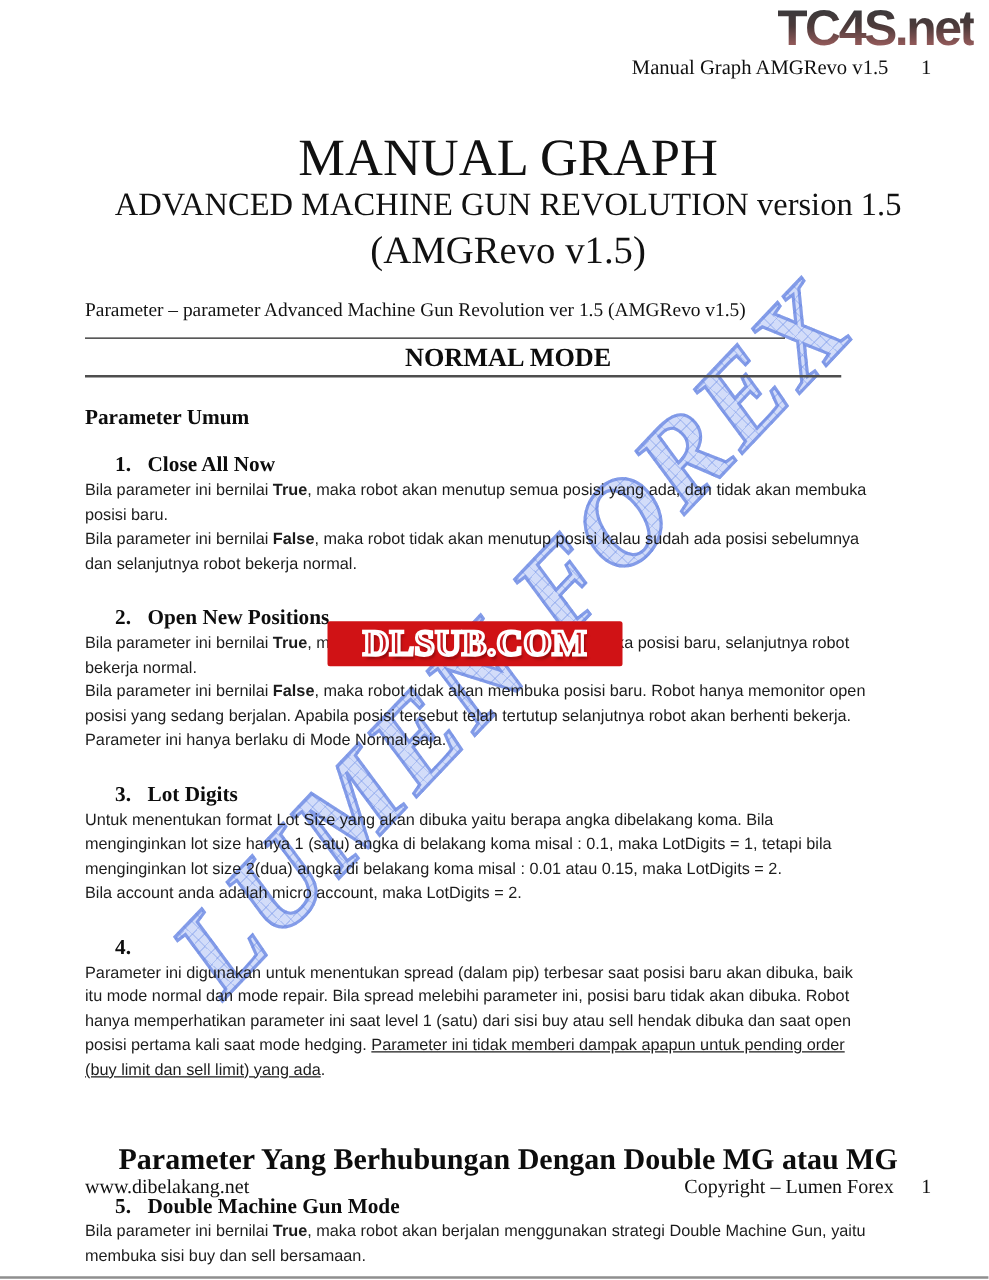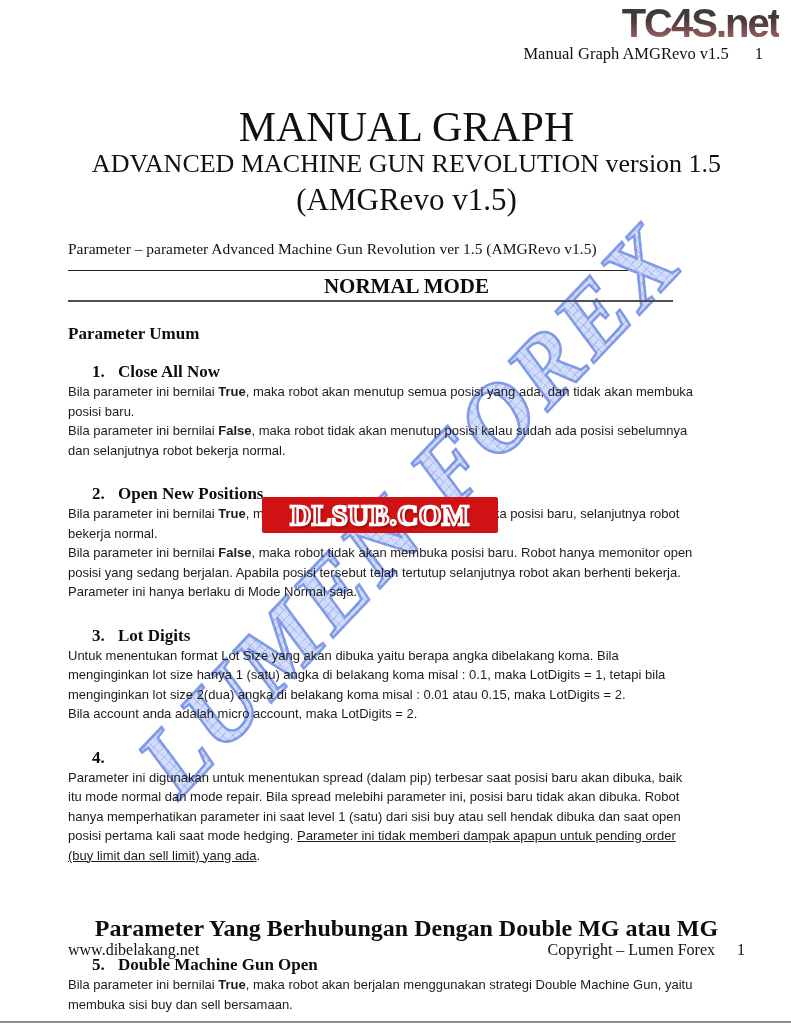--- a/index.html
+++ b/index.html
@@ -39,21 +39,21 @@
     font-weight:bold; font-size:40px; letter-spacing:-2px; line-height:42px;
     color:#5a4444;
   }
   @supports ((-webkit-background-clip:text)) {
     .tc4s {
       background:linear-gradient(180deg,#3a3a3c 12%,#4c3a3a 45%,#8d5757 78%,#aa6c6c 100%);
       -webkit-background-clip:text; background-clip:text; color:transparent;
     }
   }
   .running-head {
-    position:absolute; top:44px; right:28px; z-index:3;
+    position:absolute; top:44px; right:46px; z-index:3;
     font-size:16.5px; color:#111;
   }
   .running-head .pgnum { margin-left:26px; }
 
   
   .content { position:relative; z-index:2; padding:0 46px 0 68px; }
 
   .doc-title1 { margin-top:106px; text-align:center; font-size:42px; line-height:42px; color:#111; }
   .doc-title2 { text-align:center; font-size:26px; line-height:32px; color:#111; }
   .doc-title3 { text-align:center; font-size:31px; line-height:40px; color:#111; }
@@ -174,21 +174,21 @@
           </div>
         </div>
       </div>
 
     <div class="center-head2">Parameter Yang Berhubungan Dengan Double MG atau MG</div>
 
     <div class="items2">
         <div class="item">
           <div class="item-head">
             <span class="item-num">5.</span>
-            <span>Double Machine Gun Open</span>
+            <span>Double Machine Gun Mode</span>
           </div>
           <div class="item-body">
             <div><span>Bila parameter ini bernilai </span><span class="seg-b">True</span><span>, maka robot akan berjalan menggunakan strategi Double Machine Gun, yaitu membuka sisi buy dan sell bersamaan.</span></div>
           </div>
         </div>
       </div>
   </div>
 
   <div class="dlsub">DLSUB.COM</div>
 

